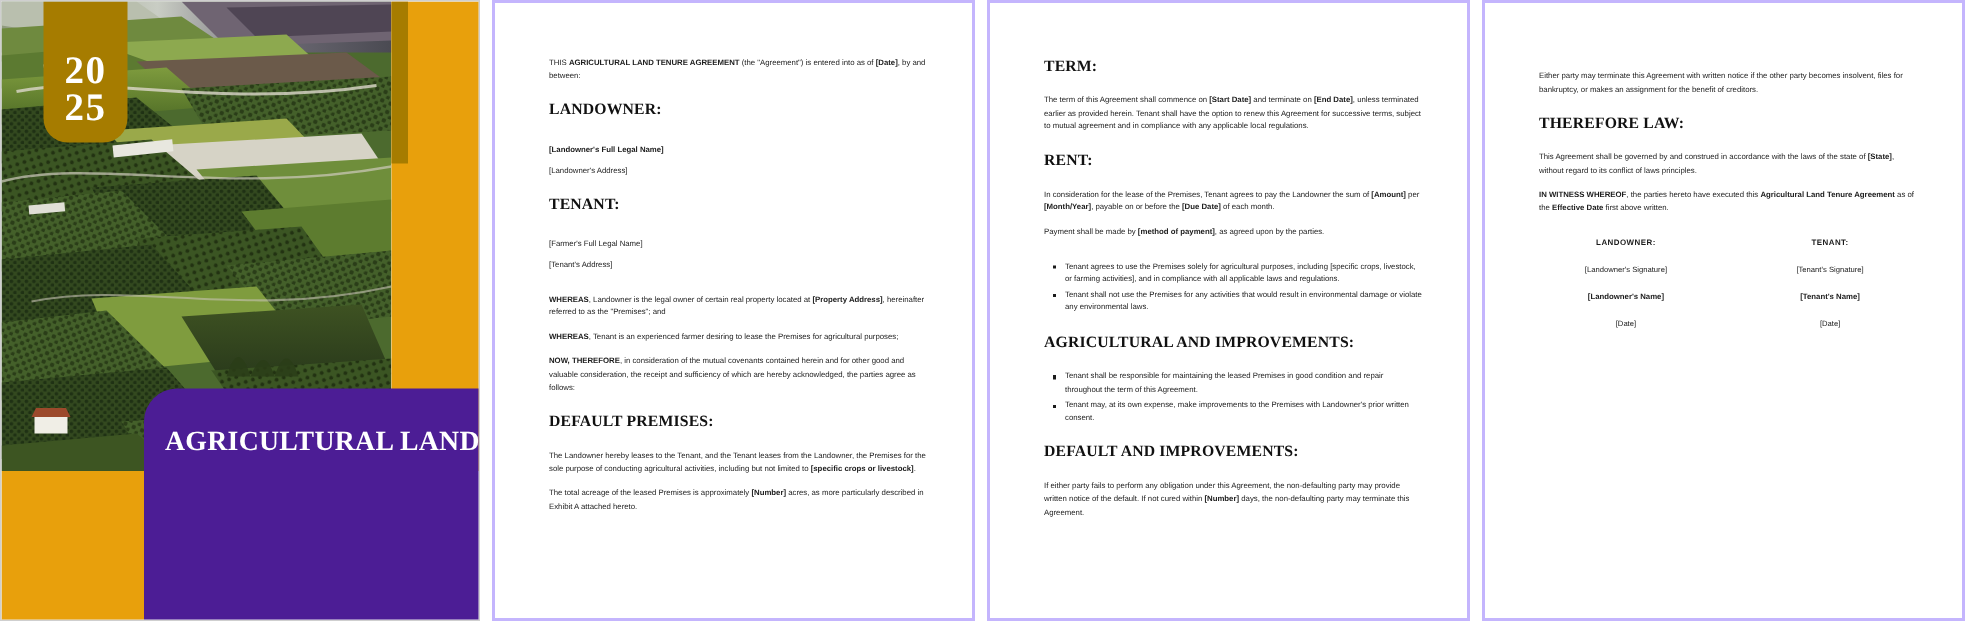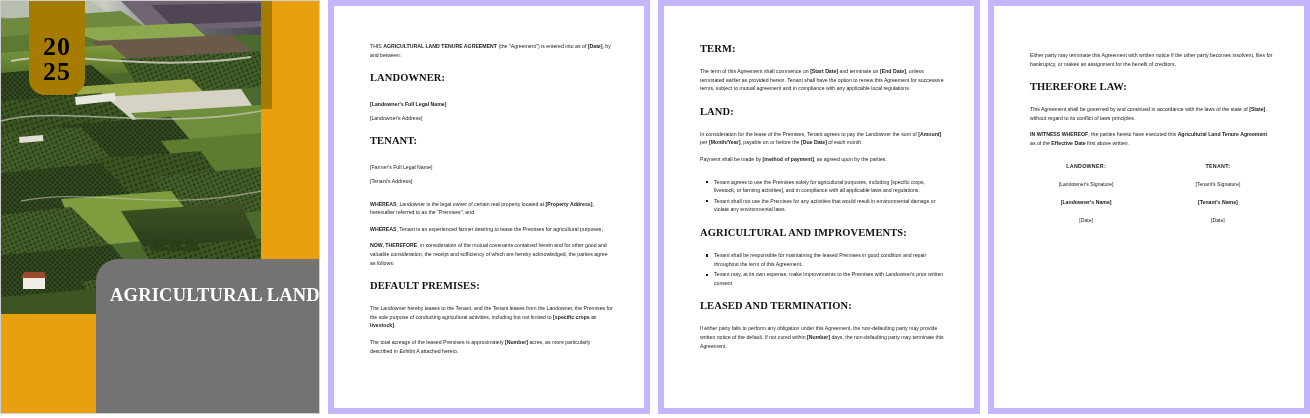--- a/index.html
+++ b/index.html
@@ -14,21 +14,21 @@
     position:relative;
     width:1310px;height:418px;
     display:flex;
     gap:0;
   }
 
   
   .page{
     position:relative;
     background:#ffffff;
-    border:6px solid #c4b5fd;
+    border:2px solid #c4b5fd;
     box-sizing:border-box;
     overflow:hidden;
     height:414px;
   }
   .page.cover{
     width:322px;margin-left:0;border:1px solid #cfcfcf;
     height:414px;
   }
   .spacer{width:8px;flex:0 0 8px;}
   .page.text-page{width:322px;flex:0 0 322px;}
@@ -49,34 +49,34 @@
     background:#A67C00;
   }
   .bottom-orange{
     position:absolute;left:0;top:313px;width:95px;height:101px;
     background:#E8A00C;
   }
   .year-tab{
     position:absolute;left:28px;top:0;width:56px;height:94px;
     background:#A67C00;
     border-bottom-left-radius:16px;border-bottom-right-radius:16px;
-    color:#000000;
+    color:#ffffff;
     font-family:"Liberation Serif", serif;
     font-weight:bold;
     font-size:26px;
     line-height:25px;
     text-align:center;
     padding-top:33px;
     box-sizing:border-box;
     letter-spacing:1px;
   }
   .year-tab span{display:block;}
   .title-box{
     position:absolute;left:95px;top:258px;width:227px;height:156px;
-    background:#737373;
+    background:#4c1d95;
     border-top-left-radius:22px;
     color:#ffffff;
     box-sizing:border-box;
     padding:24px 14px 0 14px;
   }
   .title-box .t-line{
     font-family:"Liberation Serif", serif;
     font-weight:bold;
     font-size:18.5px;
     line-height:25px;
@@ -278,39 +278,39 @@
 
   <div class="spacer"></div>
 
   <div class="page text-page">
     <div class="doc" style="top:36px;">
 
       <h2>TERM:</h2>
       <div class="blk-sm"></div>
       <p><span>The term of this Agreement shall commence on </span><span class="b">[Start Date]</span><span> and terminate on </span><span class="b">[End Date]</span><span>, unless terminated earlier as provided herein. Tenant shall have the option to renew this Agreement for successive terms, subject to mutual agreement and in compliance with any applicable local regulations.</span></p>
 
-      <h2 class="gap-top">LAND:</h2>
+      <h2 class="gap-top">RENT:</h2>
       <div class="blk-sm"></div>
       <p><span>In consideration for the lease of the Premises, Tenant agrees to pay the Landowner the sum of </span><span class="b">[Amount]</span><span> per </span><span class="b">[Month/Year]</span><span>, payable on or before the </span><span class="b">[Due Date]</span><span> of each month.</span></p>
       <p><span>Payment shall be made by </span><span class="b">[method of payment]</span><span>, as agreed upon by the parties.</span></p>
 
       <div class="blk-sm"></div>
       <ul>
         <li>Tenant agrees to use the Premises solely for agricultural purposes, including [specific crops, livestock, or farming activities], and in compliance with all applicable laws and regulations.</li>
         <li>Tenant shall not use the Premises for any activities that would result in environmental damage or violate any environmental laws.</li>
       </ul>
 
       <h2 class="gap-top">AGRICULTURAL AND IMPROVEMENTS:</h2>
       <div class="blk-sm"></div>
       <ul>
         <li>Tenant shall be responsible for maintaining the leased Premises in good condition and repair throughout the term of this Agreement.</li>
         <li>Tenant may, at its own expense, make improvements to the Premises with Landowner's prior written consent.</li>
       </ul>
 
-      <h2 class="gap-top">LEASED AND TERMINATION:</h2>
+      <h2 class="gap-top">DEFAULT AND IMPROVEMENTS:</h2>
       <div class="blk-sm"></div>
       <p><span>If either party fails to perform any obligation under this Agreement, the non-defaulting party may provide written notice of the default. If not cured within </span><span class="b">[Number]</span><span> days, the non-defaulting party may terminate this Agreement.</span></p>
     </div>
   </div>
 
   <div class="spacer"></div>
 
   <div class="page text-page">
     <div class="doc" style="top:45px;">
 

